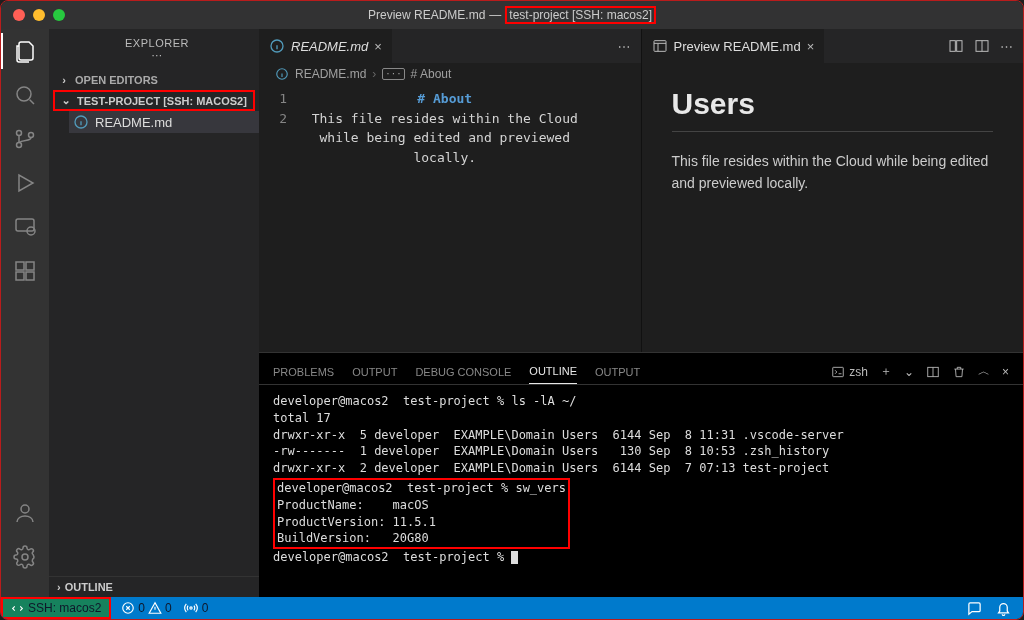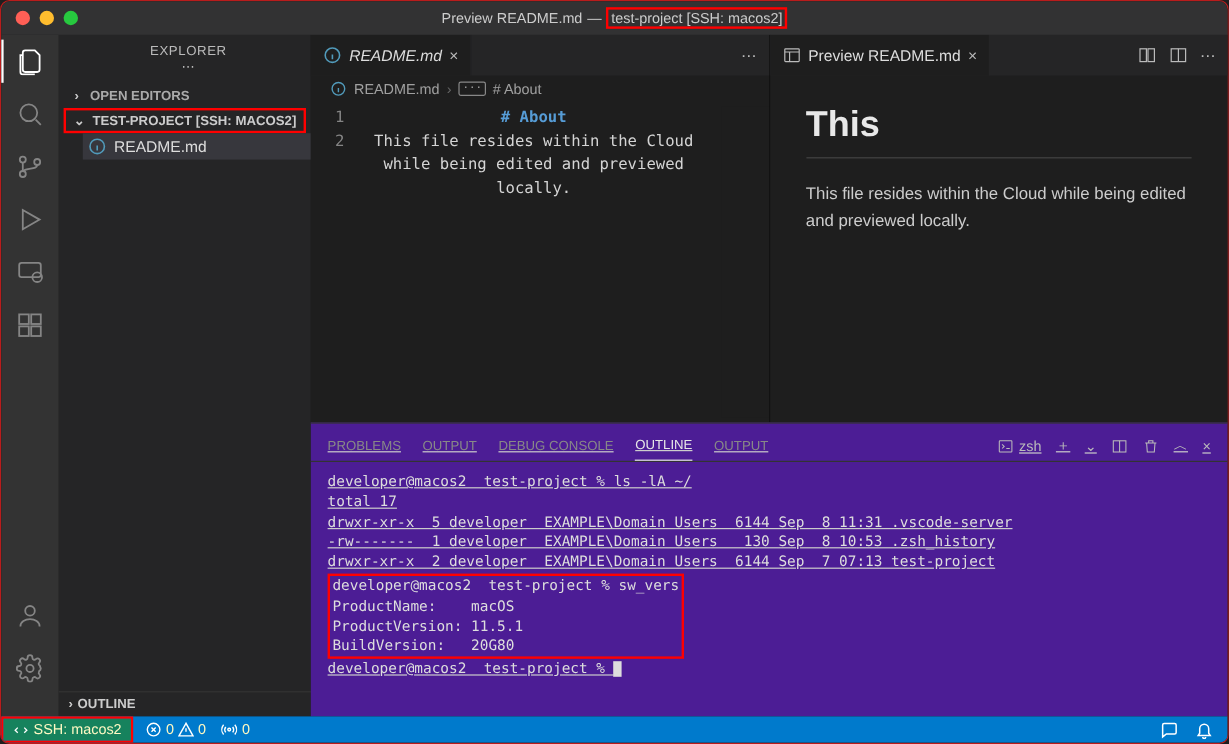--- a/index.html
+++ b/index.html
@@ -54,32 +54,32 @@
   .gutter { width:40px; text-align:right; color:#858585; padding-right:12px; user-select:none; }
   .code-lines { flex:1; white-space:pre-wrap; color:#d4d4d4; padding-right:10px;text-align:center;}
   .code-lines .heading { color:#569cd6; font-weight:600;}
   .minimap { width:40px; background:#1e1e1e; opacity:0.4; }
 
   .preview-body { padding:24px 30px; flex:1; overflow:auto; }
   .preview-body h1 { color:#e8e8e8; font-size:30px; font-weight:600; padding-bottom:10px; border-bottom:1px solid #444; margin-bottom:18px; }
   .preview-body p { color:#ccc; font-size:14px; line-height:1.6; }
 
   
-  .panel { height:245px; background:#4c1d95; border-top:1px solid #333; display:flex; flex-direction:column;text-decoration:underline; }
+  .panel { height:245px; background:#000000; border-top:1px solid #333; display:flex; flex-direction:column; }
   .panel-tabs { display:flex; align-items:center; gap:18px; padding:6px 14px 0; font-size:11px; color:#888; border-bottom:1px solid #333; }
   .panel-tab { padding:6px 0; cursor:pointer; }
   .panel-tab.active { color:#e7e7e7; border-bottom:1px solid #e7e7e7; }
   .panel-tabs .filler { flex:1; }
   .panel-actions { display:flex; align-items:center; gap:12px; color:#bbb; font-size:12px; }
   .terminal { flex:1; padding:8px 14px; font-family:"SF Mono","Menlo",monospace; font-size:12px; color:#ddd; white-space:pre; overflow:hidden; line-height:1.4; }
   .term-highlight { border:2px solid #ff0000; display:inline-block; padding:0 2px; margin-top:1px;}
   .cursor-block { display:inline-block; width:7px; height:13px; background:#ddd; vertical-align:text-bottom; }
 
   
-  .statusbar { height:22px; background:#007acc; display:flex; align-items:center; color:#fef9c3; font-size:12px; flex-shrink:0; }
+  .statusbar { height:22px; background:#007acc; display:flex; align-items:center; color:#0f172a; font-size:12px; flex-shrink:0; }
   .status-remote-wrap { border:2px solid #ff0000; display:flex; align-items:center; height:100%; }
   .status-remote { background:#16825d; height:100%; display:flex; align-items:center; padding:0 8px; gap:4px; }
   .status-items { display:flex; align-items:center; gap:12px; padding:0 10px; }
   .statusbar .filler { flex:1; }
   .status-right { display:flex; align-items:center; gap:14px; padding-right:12px; }
   svg { display:block; }
 </style>
 </head>
 <body>
 
@@ -243,21 +243,21 @@
                   <rect x="13" y="4" width="8" height="16"></rect>
                 </svg>
               <svg width="16" height="16" viewBox="0 0 24 24" stroke="#bbb" fill="none" stroke-width="1.5">
                   <rect x="3" y="4" width="18" height="16"></rect>
                   <path d="M12 4v16"></path>
                 </svg>
               <span>⋯</span>
             </div>
           </div>
           <div class="preview-body">
-            <h1>This</h1>
+            <h1>Users</h1>
             <p>This file resides within the Cloud while being edited and previewed locally.</p>
           </div>
         </div>
       </div>
 
       <div class="panel">
         <div class="panel-tabs">
           <div class="panel-tab">PROBLEMS</div>
           <div class="panel-tab">OUTPUT</div>
           <div class="panel-tab">DEBUG CONSOLE</div>

